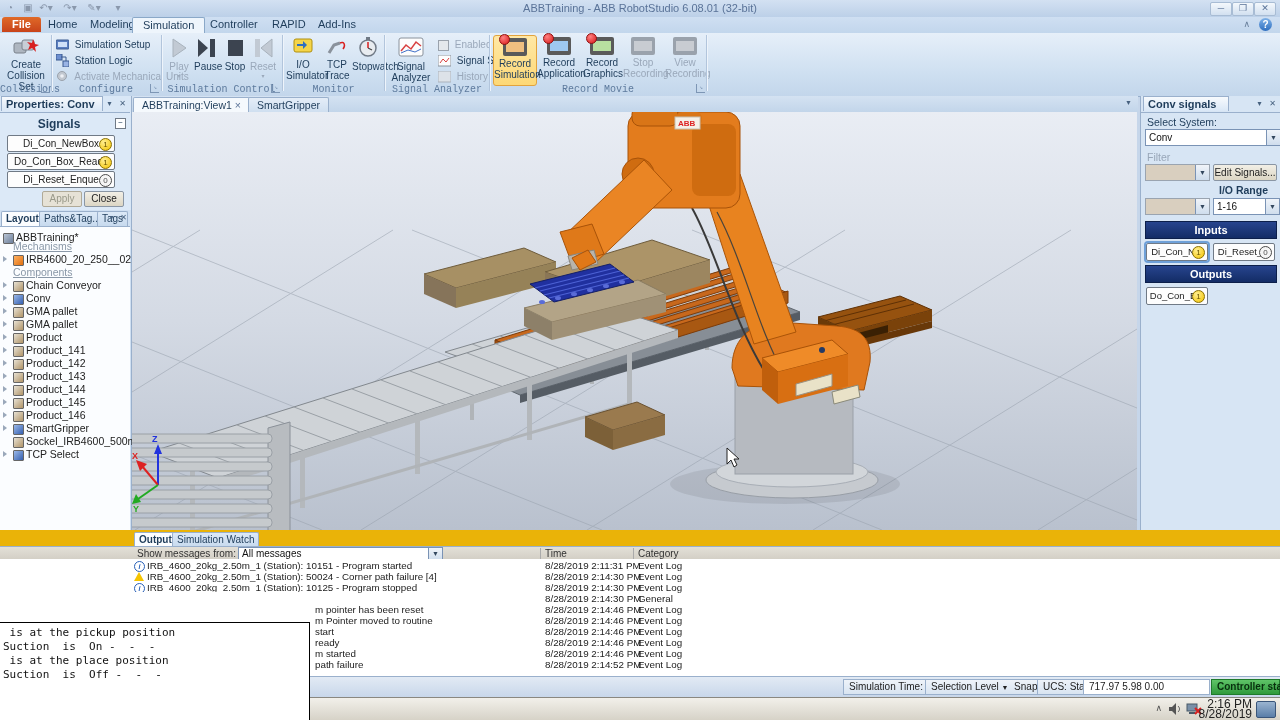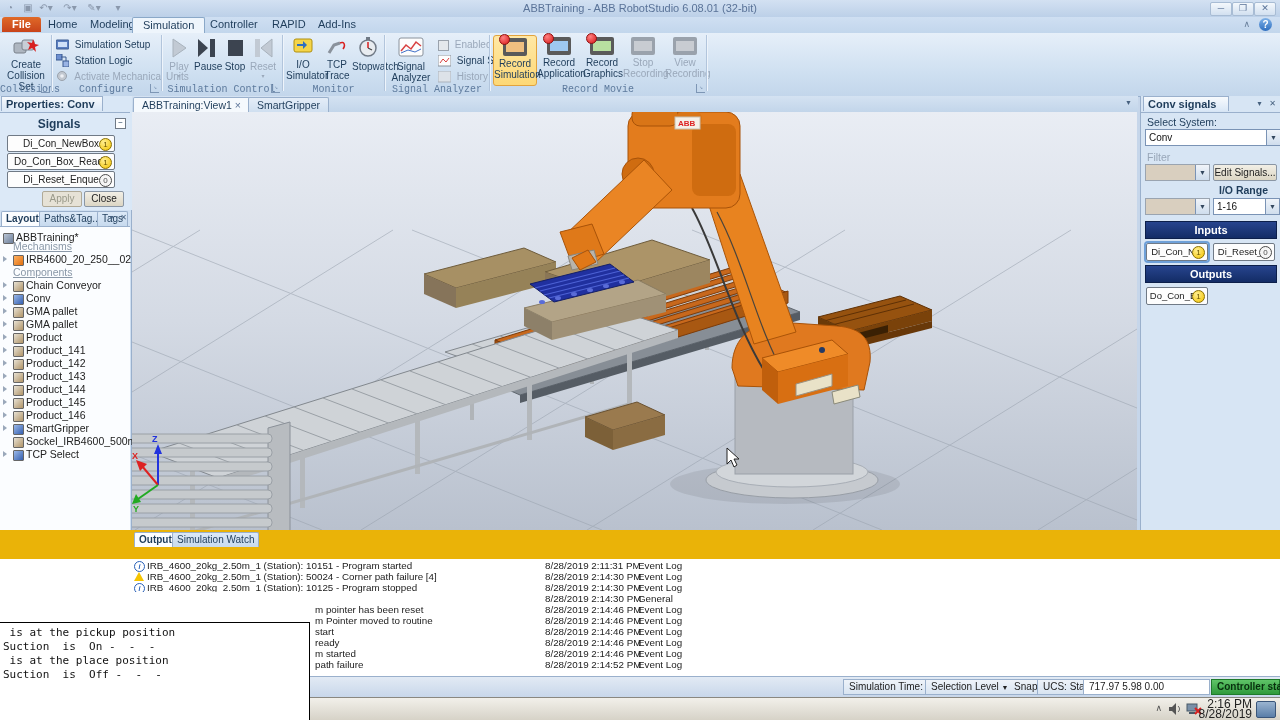--- a/index.html
+++ b/index.html
@@ -31,21 +31,21 @@
   .bigbtn.selected{background:linear-gradient(#ffe8a6,#fdd876);border:1px solid #e2a33d;}
   .smallrow{height:16px;line-height:16px;font-size:10px;white-space:nowrap;}
   .smallrow .sicon{display:inline-block;vertical-align:-3px;margin-right:3px;}
   .smallrow.disabled{color:#9aa8ba;}
   .ctrl-label{font-size:10px;text-align:center;}
   
   .panel-head{background:linear-gradient(#f7fafd,#d9e7f6);border:1px solid #9ab0cc;border-bottom:none;
     font-size:11px;font-weight:bold;color:#1e3c5a;line-height:14px;padding:0 4px;}
   .phbtn{position:absolute;top:2px;width:11px;height:11px;font-size:8px;line-height:11px;text-align:center;color:#47617f;}
   
-  #props-panel{left:0;top:96px;width:131px;height:115px;background:#d9e7f6;border-right:1px solid #9ab0cc;padding-left:40px;}
+  #props-panel{left:0;top:96px;width:131px;height:115px;background:#d9e7f6;border-right:1px solid #9ab0cc;}
   .sigbtn{left:7px;width:106px;height:15px;background:#fdfdfd;border:1px solid #707a86;border-radius:2px;
     font-size:10px;line-height:15px;text-align:center;color:#222;}
   .led{position:absolute;right:2px;top:1.5px;width:11px;height:11px;border-radius:50%;font-size:8px;line-height:11px;text-align:center;}
   .led.on{background:radial-gradient(circle at 35% 30%,#ffee90,#f3c400);border:1px solid #8a7000;color:#6b5500;}
   .led.off{background:#f5f5f5;border:1px solid #4a4a4a;color:#4a4a4a;}
   .btn{background:linear-gradient(#f2efe6,#dcd6c4);border:1px solid #8a96a4;border-radius:2px;
     font-size:10px;text-align:center;color:#222;}
   .btn.disabled{color:#9a9a8a;background:#e6e2d6;border-color:#b0aa98;}
   
   #browser-panel{left:0;top:210px;width:131px;height:466px;background:#d0e0f2;border-right:1px solid #9ab0cc;}
@@ -648,20 +648,28 @@
       <div class="chip selected" style="left:5px;top:130px;width:60px"><span>Di_Con_N...</span><span class="led on" style="top:2px">1</span></div>
       <div class="chip" style="left:72px;top:130px;width:60px"><span>Di_Reset_...</span><span class="led off" style="top:2px">0</span></div>
       <div class="abs navy-header" style="left:4px;top:152px;width:130px">Outputs</div>
       <div class="chip" style="left:5px;top:174px;width:60px"><span>Do_Con_B...</span><span class="led on" style="top:2px">1</span></div>
     </div>
   </div>
 
   <div class="abs" id="output-panel">
     <div class="abs mini-tab active" style="left:134px;top:2px">Output</div>
     <div class="abs mini-tab" style="left:172px;top:2px">Simulation Watch</div>
+    <div class="abs" id="log-filter-row">
+      <span class="abs" style="left:137px">Show messages from:</span>
+      <div class="abs combo" style="left:238px;top:0px;width:200px;height:12px;line-height:12px"><span>All messages</span><span class="cbtn" style="line-height:12px">▼</span></div>
+      <span class="abs" style="left:545px">Time</span>
+      <span class="abs" style="left:638px">Category</span>
+      <span class="abs" style="left:540px;top:1px;width:1px;height:11px;background:#aaa"></span>
+      <span class="abs" style="left:633px;top:1px;width:1px;height:11px;background:#aaa"></span>
+    </div>
     <div class="abs" id="log-rows">
       <div class="lrow" style="top:1px">
           <span class="licon info">i</span>
           <span class="msg">IRB_4600_20kg_2.50m_1 (Station): 10151 - Program started</span>
           <span class="ltime">8/28/2019 2:11:31 PM</span>
           <span class="lcat">Event Log</span>
         </div>
       <div class="lrow" style="top:12px">
           <span class="licon warning"></span>
           <span class="msg">IRB_4600_20kg_2.50m_1 (Station): 50024 - Corner path failure [4]</span>

